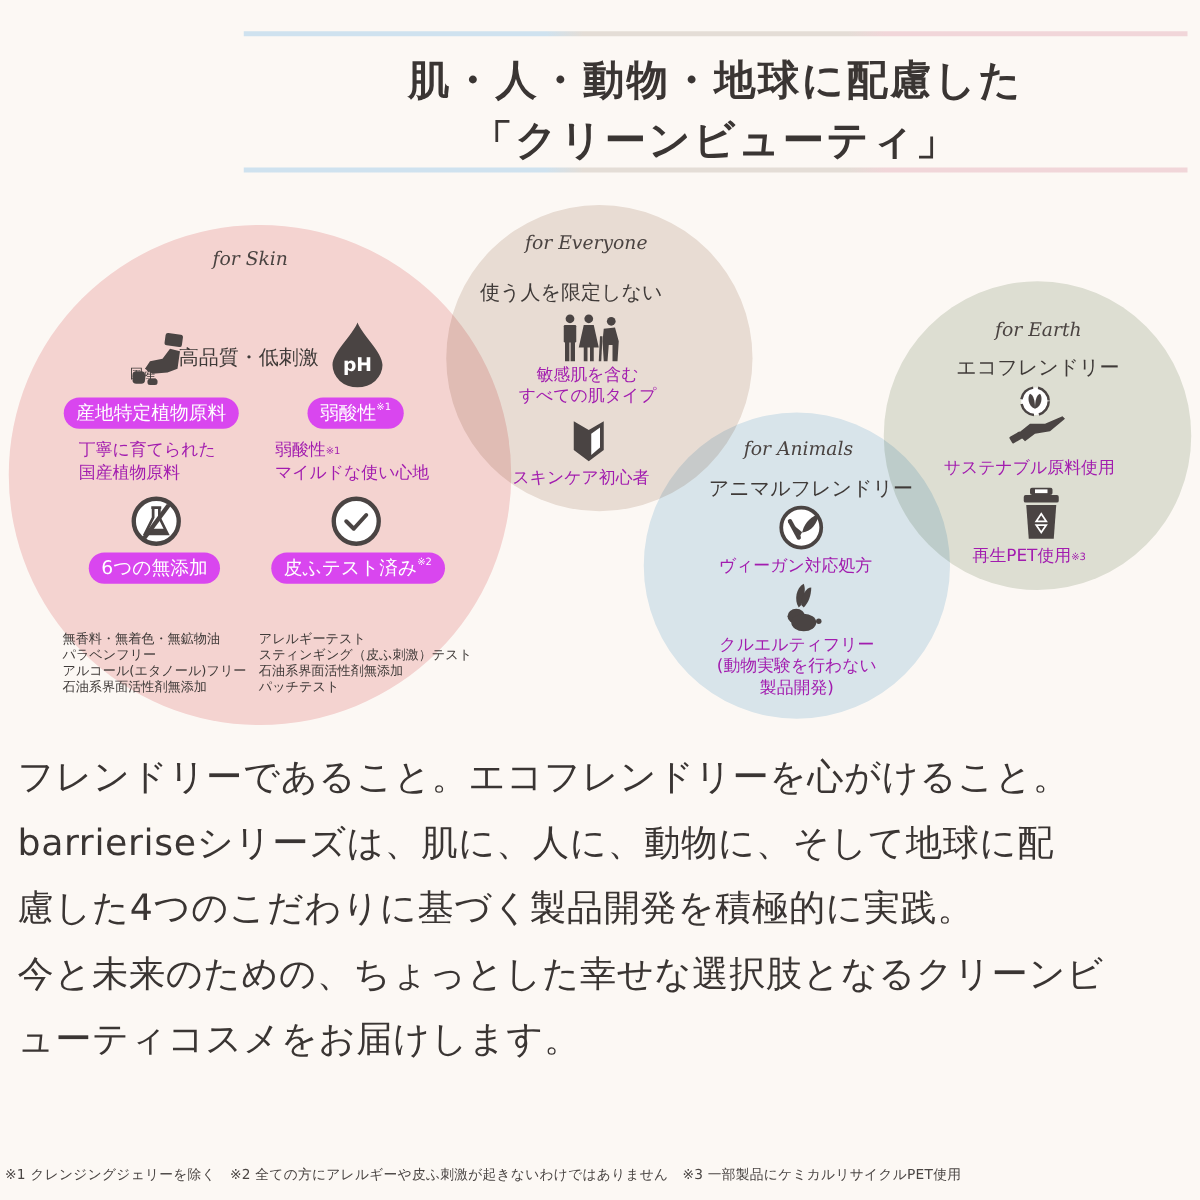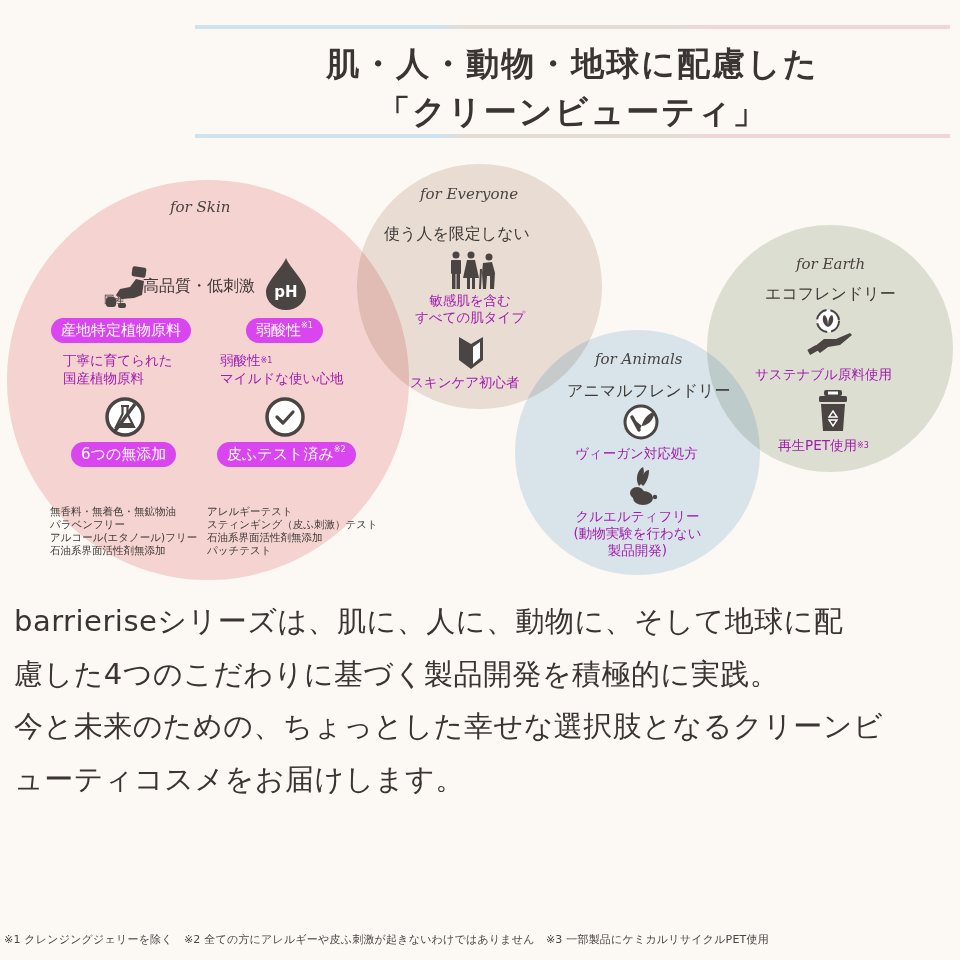--- a/index.html
+++ b/index.html
@@ -178,19 +178,20 @@
       <rect x="10" y="1.5" width="10" height="3" fill="#ffffff"></rect>
       <rect x="1" y="6" width="28" height="6" rx="1.5" fill="#4a4443"></rect>
       <path d="M3 14 L27 14 L25 41 L5 41 Z" fill="#4a4443"></path>
       <path d="M15 21 L19 27 L11 27 Z M11 30 L19 30 L15 36 Z" fill="none" stroke="#ffffff" stroke-width="1.4"></path>
     </svg>
   </div>
   <div class="abs txt13" style="left:778px; top:437px;"><span>再生PET使用</span><span class="sup">※3</span></div>
 </div>
 
 <div class="body-text">
+  <div>フレンドリーであること。エコフレンドリーを心がけること。</div>
   <div>barrieriseシリーズは、肌に、人に、動物に、そして地球に配</div>
   <div>慮した4つのこだわりに基づく製品開発を積極的に実践。</div>
   <div>今と未来のための、ちょっとした幸せな選択肢となるクリーンビ</div>
   <div>ューティコスメをお届けします。</div>
 </div>
 
 <div class="foot">※1 クレンジングジェリーを除く　※2 全ての方にアレルギーや皮ふ刺激が起きないわけではありません　※3 一部製品にケミカルリサイクルPET使用</div>
 
 </body></html>

